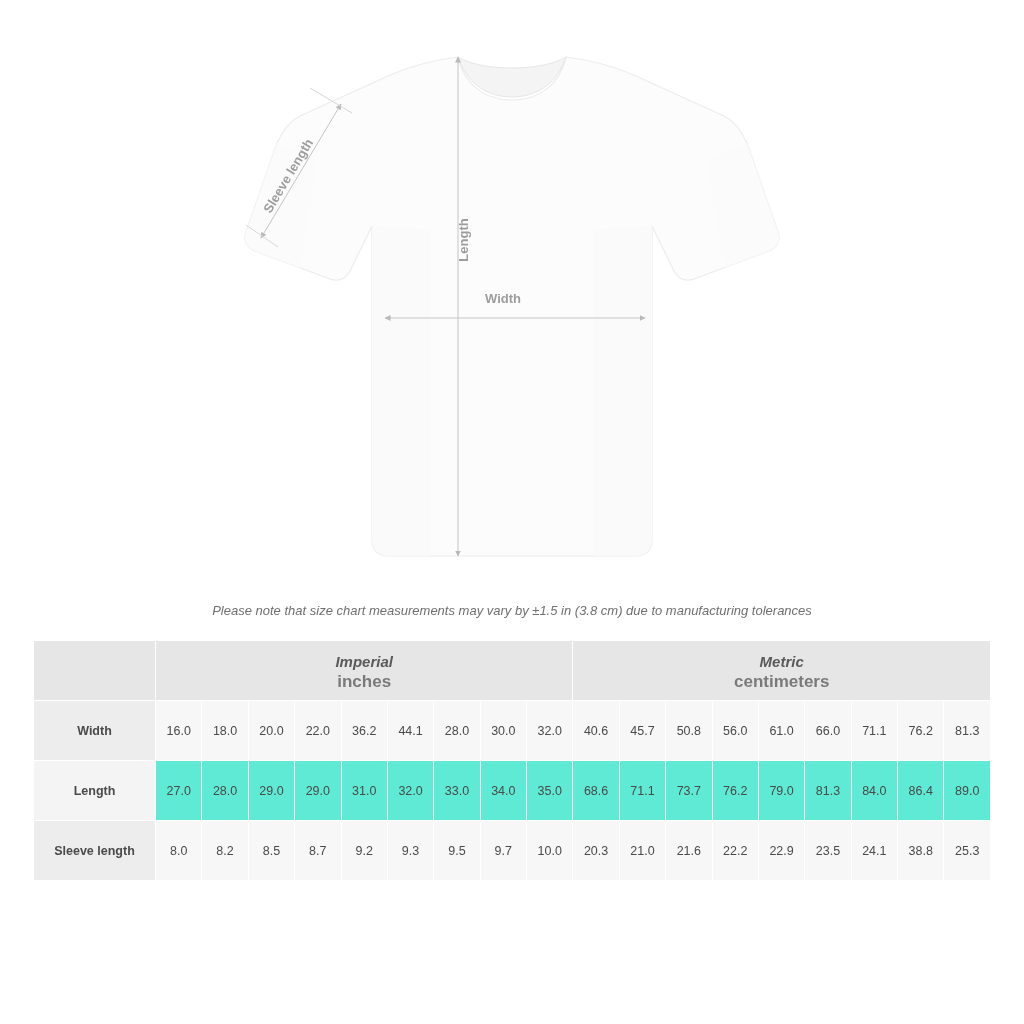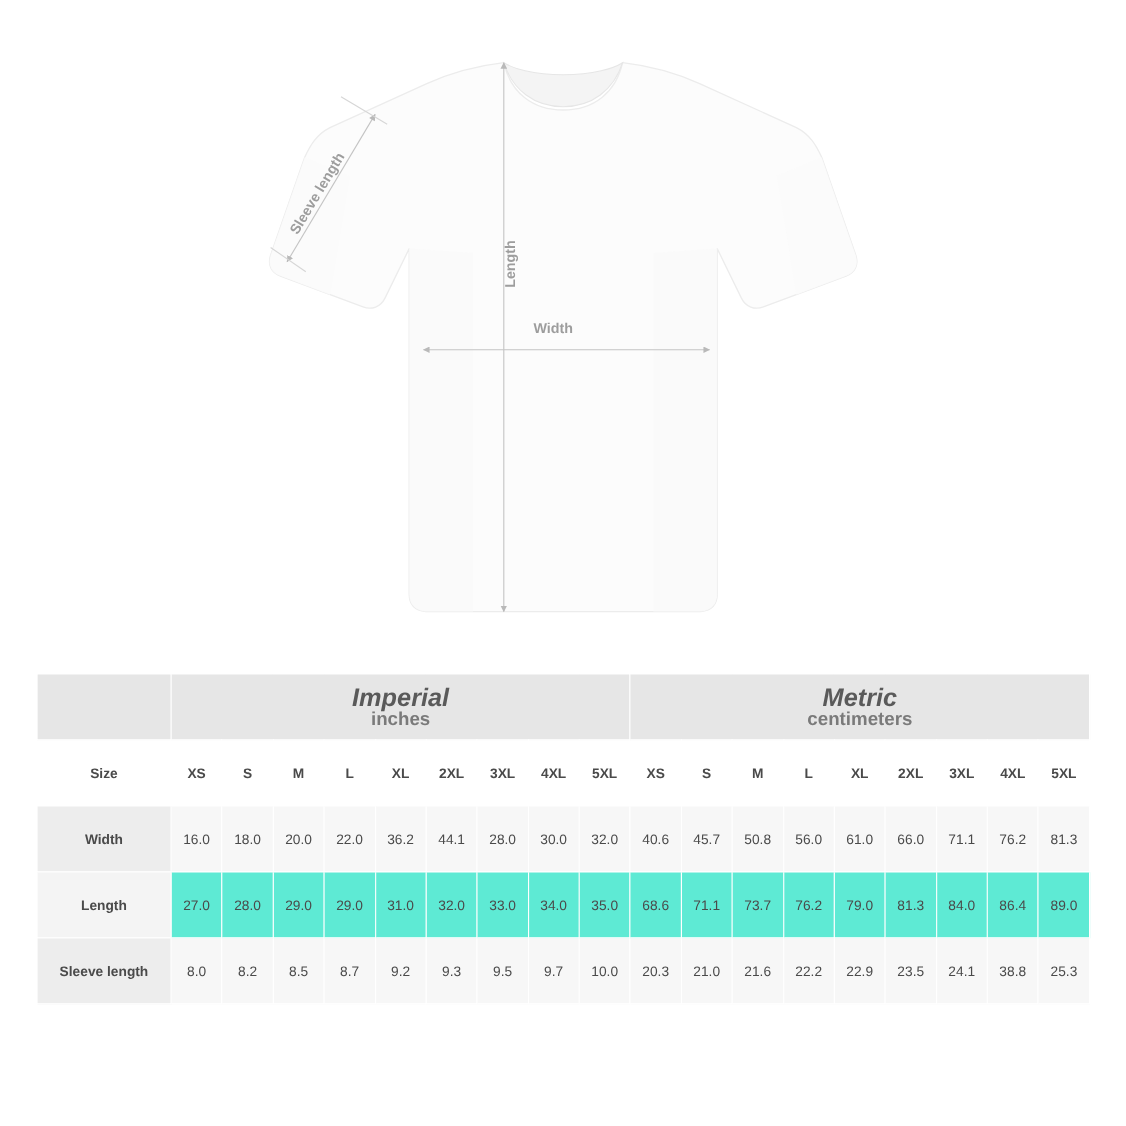--- a/index.html
+++ b/index.html
@@ -67,21 +67,21 @@
     color: #4a4a4a;
     background: #f7f7f7;
     padding: 0;
     height: 59px;
   }
   .unit-head {
     background: #e6e6e6 !important;
     height: 66px;
   }
   .unit-head .unit-name {
-    font-size: 23px;
+    font-size: 15px;
     font-style: italic;
     font-weight: bold;
     color: #5a5a5a;
     display: block;
     line-height: 20px;
   }
   .unit-head .unit-sub {
     font-size: 17px;
     color: #7a7a7a;
     display: block;
@@ -180,59 +180,39 @@
         <line x1="310" y1="88" x2="352" y2="113" stroke="#d6d6d6"></line>
         <line x1="246" y1="225" x2="278" y2="247" stroke="#d6d6d6"></line>
       </g>
 
       <text x="292" y="178" transform="rotate(-59 292 178)" font-family="Liberation Sans, sans-serif" font-size="13" font-weight="bold" fill="#9d9d9d" text-anchor="middle" id="lbl-sleeve">Sleeve length</text>
       <text x="468" y="240" transform="rotate(-90 468 240)" font-family="Liberation Sans, sans-serif" font-size="13" font-weight="bold" fill="#9d9d9d" text-anchor="middle" id="lbl-length">Length</text>
       <text x="503" y="303" font-family="Liberation Sans, sans-serif" font-size="13" font-weight="bold" fill="#9d9d9d" text-anchor="middle" id="lbl-width">Width</text>
     </svg>
   </div>
 
+  <div class="chart-subtitle">Please note that size chart measurements may vary by ±1.5 in (3.8 cm) due to manufacturing tolerances</div>
 
   <div class="table-wrap">
     <table class="size-table">
       <colgroup>
         <col class="first-col">
       </colgroup>
       <thead>
         <tr>
           <th class="corner-cell"></th>
           <th class="unit-head" colspan="9">
             <span class="unit-name">Imperial</span>
             <span class="unit-sub">inches</span>
           </th>
           <th class="unit-head" colspan="9">
             <span class="unit-name">Metric</span>
             <span class="unit-sub">centimeters</span>
           </th>
         </tr>
-        <tr id="size-header-row">
-          <th class="size-word">Size</th>
-        <th class="col-head data-col">XS</th>
-            <th class="col-head data-col">S</th>
-            <th class="col-head data-col">M</th>
-            <th class="col-head data-col">L</th>
-            <th class="col-head data-col">XL</th>
-            <th class="col-head data-col">2XL</th>
-            <th class="col-head data-col">3XL</th>
-            <th class="col-head data-col">4XL</th>
-            <th class="col-head data-col">5XL</th>
-            <th class="col-head data-col">XS</th>
-            <th class="col-head data-col">S</th>
-            <th class="col-head data-col">M</th>
-            <th class="col-head data-col">L</th>
-            <th class="col-head data-col">XL</th>
-            <th class="col-head data-col">2XL</th>
-            <th class="col-head data-col">3XL</th>
-            <th class="col-head data-col">4XL</th>
-            <th class="col-head data-col">5XL</th>
-          </tr>
       </thead>
       <tbody id="table-body">
           <tr>
             <td class="row-label">Width</td>
             <td class="data-cell data-col">16.0</td>
             <td class="data-cell data-col">18.0</td>
             <td class="data-cell data-col">20.0</td>
             <td class="data-cell data-col">22.0</td>
             <td class="data-cell data-col">36.2</td>
             <td class="data-cell data-col">44.1</td>

